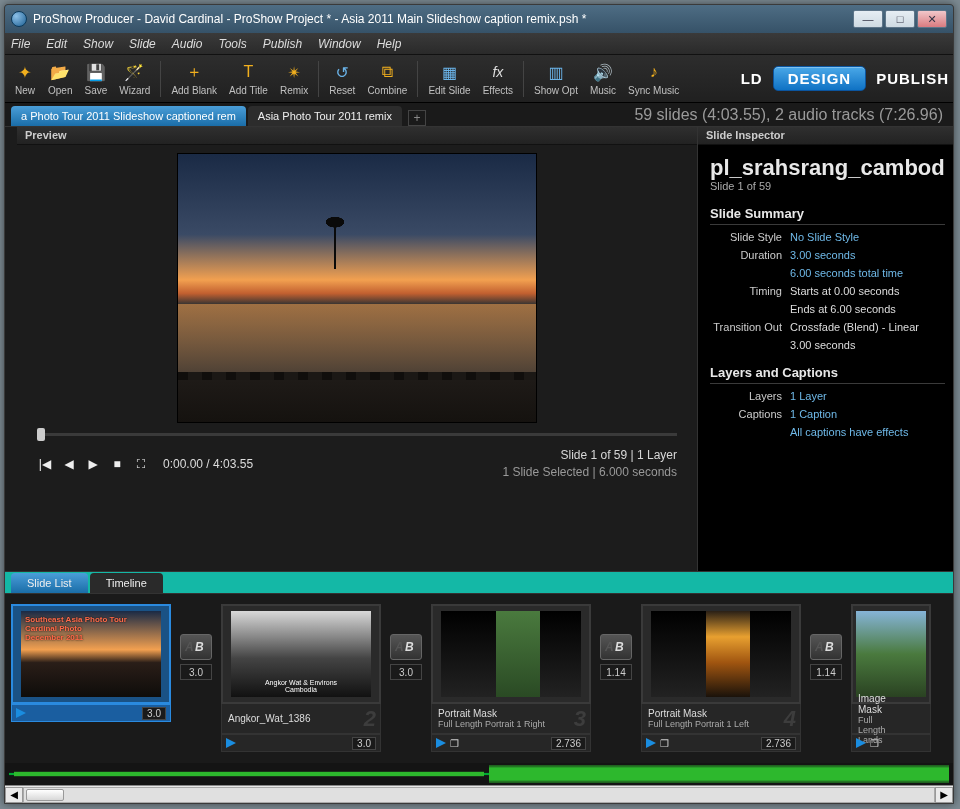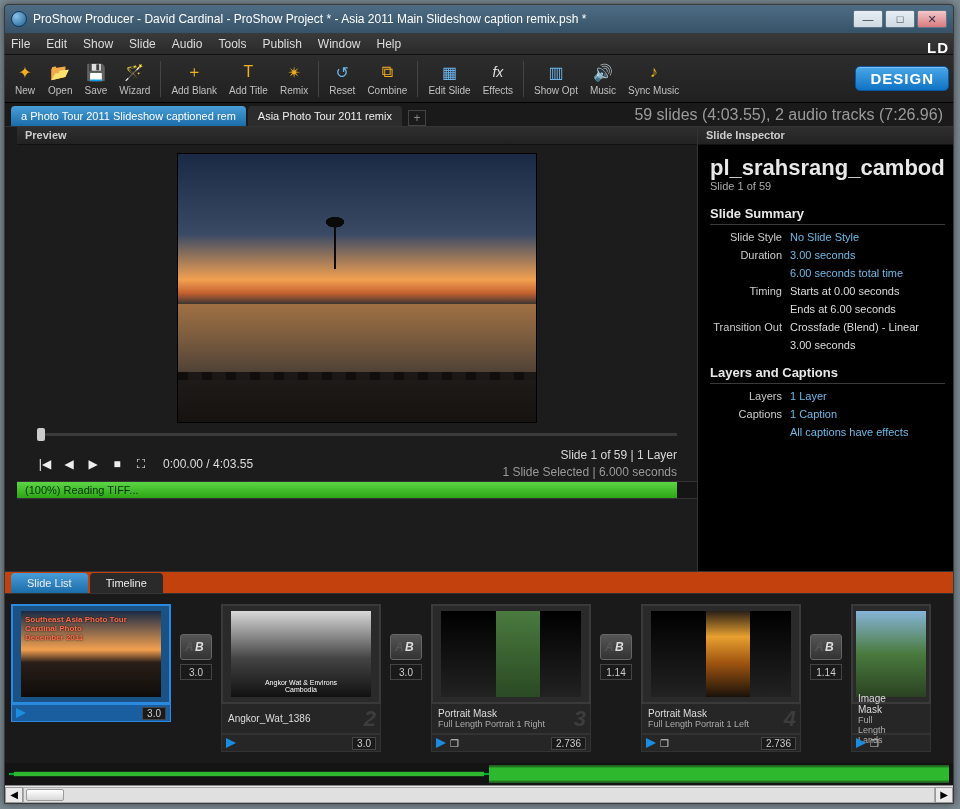--- a/index.html
+++ b/index.html
@@ -4,27 +4,27 @@
 <style>
   * { box-sizing: border-box; margin: 0; padding: 0; }
   html, body { width: 960px; height: 809px; font-family: Tahoma, Arial, sans-serif; background: #7c8a92; overflow: hidden; }
   .window { width: 950px; height: 800px; margin: 4px; border: 1px solid #3a3a3a; background: #1e1e1e; border-radius: 4px 4px 0 0; overflow: hidden; display: flex; flex-direction: column; box-shadow: 0 0 8px rgba(0,0,0,.5); }
   .titlebar { height: 28px; background: linear-gradient(#4e6d84,#365268); display: flex; align-items: center; padding: 0 6px; gap: 6px; color: #fff; font-size: 12px; }
   .titlebar .appicon { width: 16px; height: 16px; border-radius: 50%; background: radial-gradient(circle at 30% 30%, #8cc0e8, #1d5f91); border:1px solid #0b3a5c;}
   .titlebar .title { flex: 1; white-space: nowrap; overflow: hidden; text-overflow: ellipsis; }
   .winbtns { display: flex; gap: 2px; }
   .winbtn { width: 30px; height: 18px; background: linear-gradient(#e7eef4,#cfdae2); border:1px solid #5e7589; border-radius: 2px; display:flex;align-items:center;justify-content:center;font-size:11px;color:#334;cursor:pointer;}
   .winbtn.close{background:linear-gradient(#f2c7ca,#d97b80);}
-  .menubar { height: 22px; background: linear-gradient(#3a3a3a,#2a2a2a); display:flex; align-items:center; padding: 0 6px; gap: 16px; color:#ddd; font-size:12px; border-bottom:1px solid #111;}
+  .menubar { height: 22px; background: linear-gradient(#3a3a3a,#2a2a2a); display:flex; align-items:center; padding: 0 6px; gap: 16px; color:#ddd; font-size:12px; border-bottom:1px solid #111;font-style:italic;}
   .menuitem{cursor:pointer;}
   .toolbar { height: 48px; background: linear-gradient(#2d2d2d,#202020); display:flex; align-items:center; padding: 0 4px; gap: 2px; border-bottom:1px solid #000;}
   .toolbtn{display:flex;flex-direction:column;align-items:center;justify-content:center;height:44px;padding:0 5px;color:#c0c0c0;font-size:10px;cursor:pointer;border-radius:3px;}
   .toolbtn .ticon{width:22px;height:22px;margin-bottom:2px;display:flex;align-items:center;justify-content:center;font-size:16px;color:#f2b01e;}
   .toolsep{width:1px;height:36px;background:#444;margin:0 3px;}
-  .rightmodes{margin-left:auto;display:flex;align-items:flex-end;gap:10px;color:#fff;font-size:15px;font-weight:bold;letter-spacing:1px;flex-direction:column;}
+  .rightmodes{margin-left:auto;display:flex;align-items:center;gap:10px;color:#fff;font-size:15px;font-weight:bold;letter-spacing:1px;}
   .modebtn{padding:3px 14px;border-radius:5px;cursor:pointer;}
   .modebtn.active{background:linear-gradient(#4aa8e8,#0f72c4);border:1px solid #0b55a0;box-shadow:inset 0 1px 0 rgba(255,255,255,.3);}
   .tabbar{height:24px;background:#1a1a1a;display:flex;align-items:flex-end;padding:0 6px;gap:2px;position:relative;border-bottom:1px solid #333;}
   .ptab{height:20px;padding:0 10px;font-size:11px;color:#eee;display:flex;align-items:center;border-radius:4px 4px 0 0;cursor:pointer;white-space:nowrap;max-width:260px;overflow:hidden;}
   .ptab.active{background:linear-gradient(#4a9ed8,#1a6da8);color:#fff;}
   .ptab.inactive{background:#2c2c2c;}
   .addtab{width:18px;height:16px;border:1px solid #444;display:flex;align-items:center;justify-content:center;color:#888;font-size:12px;margin-left:4px;cursor:pointer;}
   .statusright{position:absolute;right:10px;top:3px;color:#9a9a9a;font-size:16px;}
   .main{flex:1;display:flex;overflow:hidden;}
   .leftpane{flex:1;display:flex;flex-direction:column;background:#1c1c1c;border-right:1px solid #333;padding-left:12px;}
@@ -48,21 +48,21 @@
   .rightpane{width:265px;background:#000000;display:flex;flex-direction:column;}
   .insp{padding:10px 12px;color:#e8e8e8;font-size:12px;}
   .slidename{font-size:22px;font-weight:bold;white-space:nowrap;overflow:hidden;}
   .subn{color:#aaa;font-size:11px;margin-top:-1px;}
   .secthead{margin-top:14px;font-size:13px;font-weight:bold;border-bottom:1px solid #3a3a3a;padding-bottom:3px;}
   .kv{display:flex;margin-top:6px;font-size:11px;}
   .kv .k{width:80px;text-align:right;color:#ccc;padding-right:8px;}
   .kv .v{color:#6fb9e8;}
   .kv .v2{color:#6fb9e8;}
   .bottom{height:232px;background:#1a1a1a;display:flex;flex-direction:column;border-top:1px solid #333;}
-  .btabs{height:22px;display:flex;align-items:flex-end;background:#c2410c;padding-left:6px;gap:2px;border-bottom:1px solid #333;}
+  .btabs{height:22px;display:flex;align-items:flex-end;background:#14b8a6;padding-left:6px;gap:2px;border-bottom:1px solid #333;}
   .btab{height:20px;padding:0 16px;font-size:11px;color:#eee;display:flex;align-items:center;border-radius:4px 4px 0 0;cursor:pointer;}
   .btab.active{background:linear-gradient(#4a9ed8,#1a6da8);}
   .btab.inactive{background:#2a2a2a;}
   .slidelist{flex:1;display:flex;align-items:flex-start;padding:10px 6px 4px;gap:8px;overflow:hidden;}
   .scard{width:160px;display:flex;flex-direction:column;}
   .scard.sel .thumbw{border:2px solid #2a8adf;background:#1a5285;}
   .thumbw{width:160px;height:100px;border:2px solid #3a3a3a;background:#2a2a2a;display:flex;align-items:center;justify-content:center;overflow:hidden;}
   .thumbc{width:140px;height:86px;background:linear-gradient(#000,#222);position:relative;}
   .clabel{height:30px;background:#262626;border:1px solid #333;border-top:none;display:flex;flex-direction:column;justify-content:center;padding:0 30px 0 6px;color:#ddd;font-size:10px;position:relative;}
   .scard.sel .clabel{background:#1a5ea0;border-color:#2a8adf;}
@@ -206,25 +206,20 @@
           <div class="pcbtn">▶</div>
           <div class="pcbtn">■</div>
           <div class="pcbtn">⛶</div>
           <div class="timecode">0:00.00 / 4:03.55</div>
           <div class="slideinfo">
             <div>Slide 1 of 59  |  1 Layer</div>
             <div style="color:#999">1 Slide Selected | 6.000 seconds</div>
           </div>
         </div>
       </div>
-      <div class="progress">
-        <div class="bar">
-            <span>(100%) Reading TIFF...</span>
-          </div>
-      </div>
       <div style="flex:1"></div>
     </div>
 
     <div class="rightpane">
       <div class="panehdr">Slide Inspector</div>
       <div class="insp">
         <div class="slidename">pl_srahsrang_cambod</div>
         <div class="subn">Slide 1 of 59</div>
 
         <div class="secthead">Slide Summary</div>

